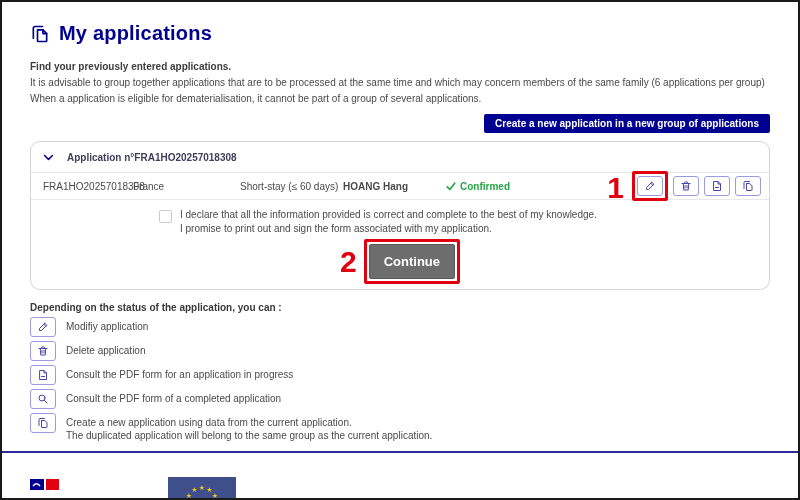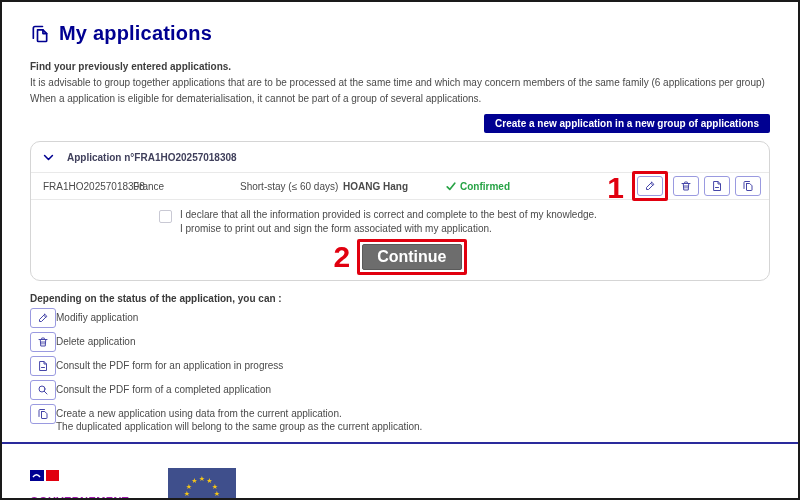--- a/index.html
+++ b/index.html
@@ -52,26 +52,26 @@
   }
   .red-wrap { border:3px solid #e1000f; border-radius:2px; padding:2px; display:inline-flex; }
 
   .declaration { display:flex; gap:8px; margin:8px 0 0 128px; }
   .checkbox { width:13px; height:13px; border:1px solid #c9c9d4; border-radius:2px; background:#fff; margin-top:2px; flex:none; cursor:pointer; }
   .decl-text { font-size:10px; line-height:14px; color:#4a4a4a; }
 
   .continue-row { display:flex; justify-content:center; align-items:center; gap:7px; margin-top:3px; padding-bottom:5px; }
   .btn-continue {
     background:#6d6d6d; color:#fff; border:1px solid #5a5a5a; border-radius:2px;
-    font-family:inherit; font-size:16px; font-weight:700; padding:3px 14px; cursor:pointer;
+    font-family:inherit; font-size:13px; font-weight:700; padding:9px 14px; cursor:pointer;
   }
 
   
   .legend-heading { margin-top:12px; font-size:10px; font-weight:700; color:#3a3a3a; }
-  .legend-item { display:flex; align-items:flex-start; margin-top:4px; }
+  .legend-item { display:flex; align-items:flex-start; gap:10px; margin-top:4px; }
   .legend-item .icon-btn { flex:none; }
   .legend-label { font-size:10px; line-height:13px; padding-top:3px; }
 
   
   .footer-divider { margin-top:9px; border-top:2px solid #2a2a9c; }
   footer { position:relative; padding:24px 28px 0; display:flex; align-items:flex-start; }
   .gov-logo { width:118px; }
   .gov-name { font-size:11px; font-weight:700; color:#a21caf; letter-spacing:.4px; margin-top:9px; }
   .gov-motto { font-family:"Liberation Serif", serif; font-style:italic; font-size:8px; color:#222; margin-top:1px; }
   .eu-flag { margin-left:20px; display:block; }

